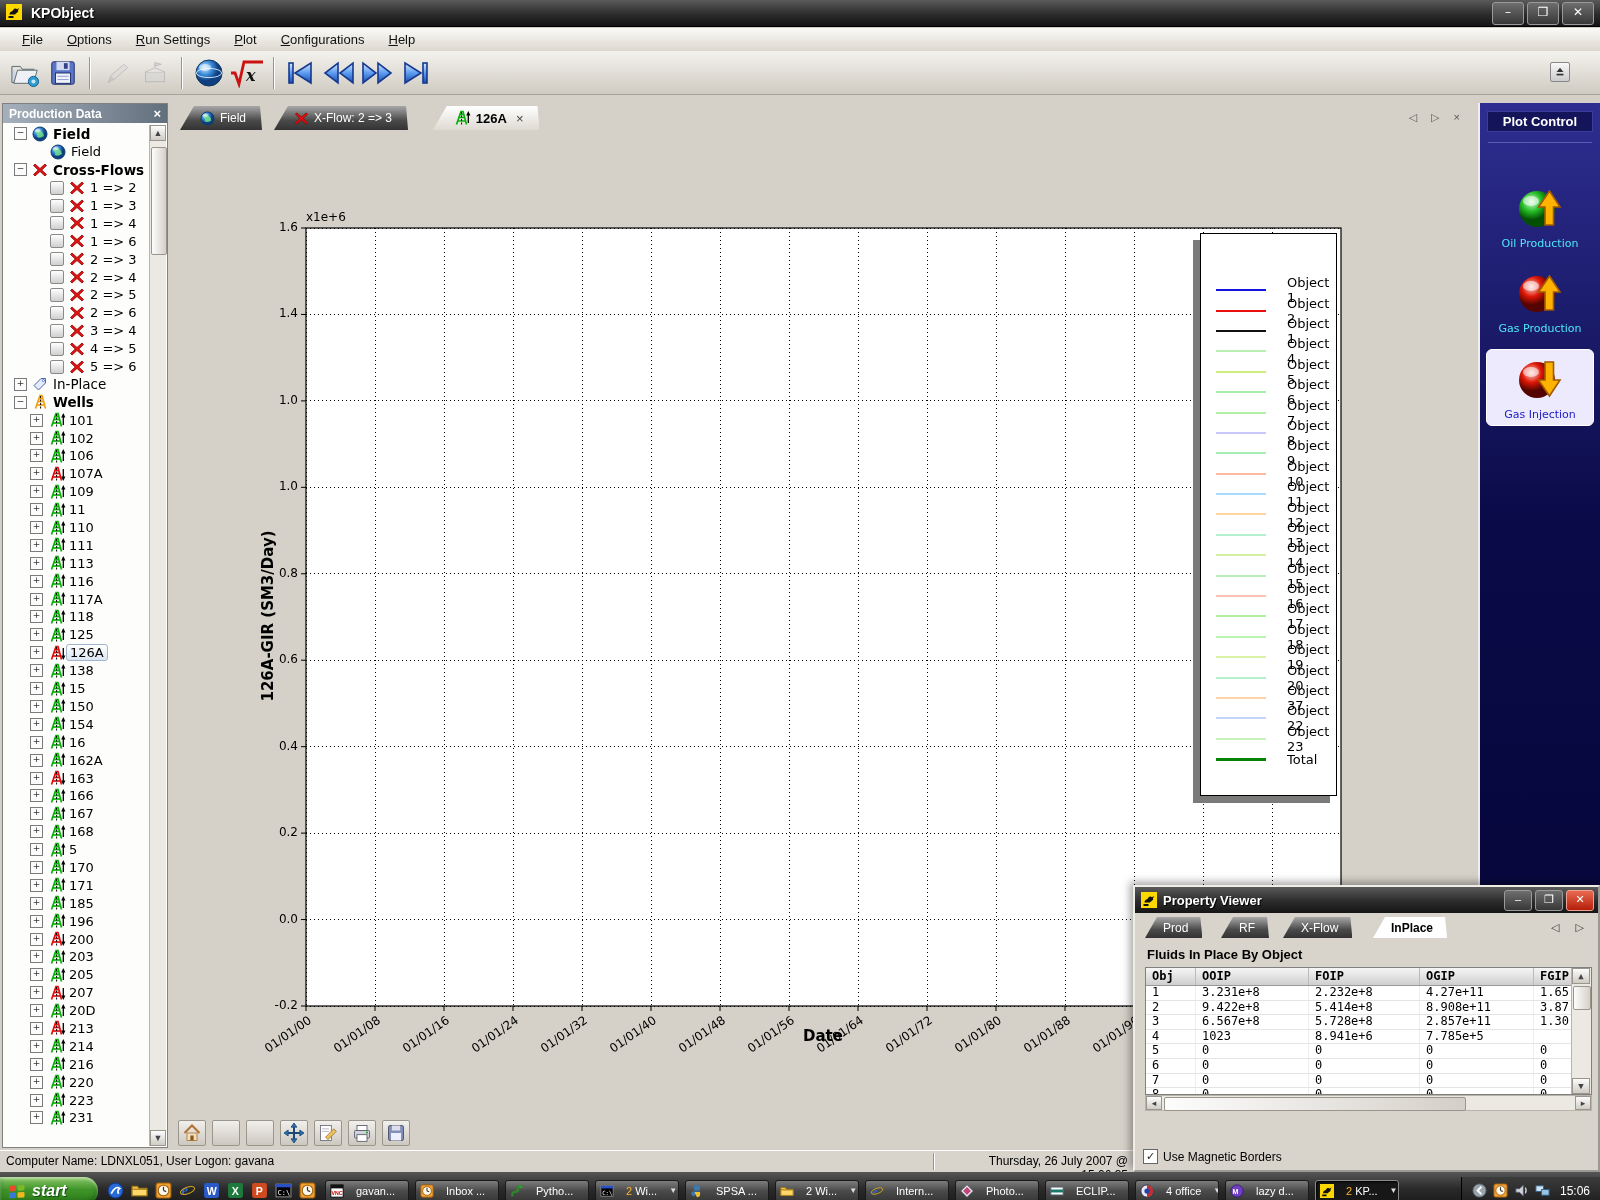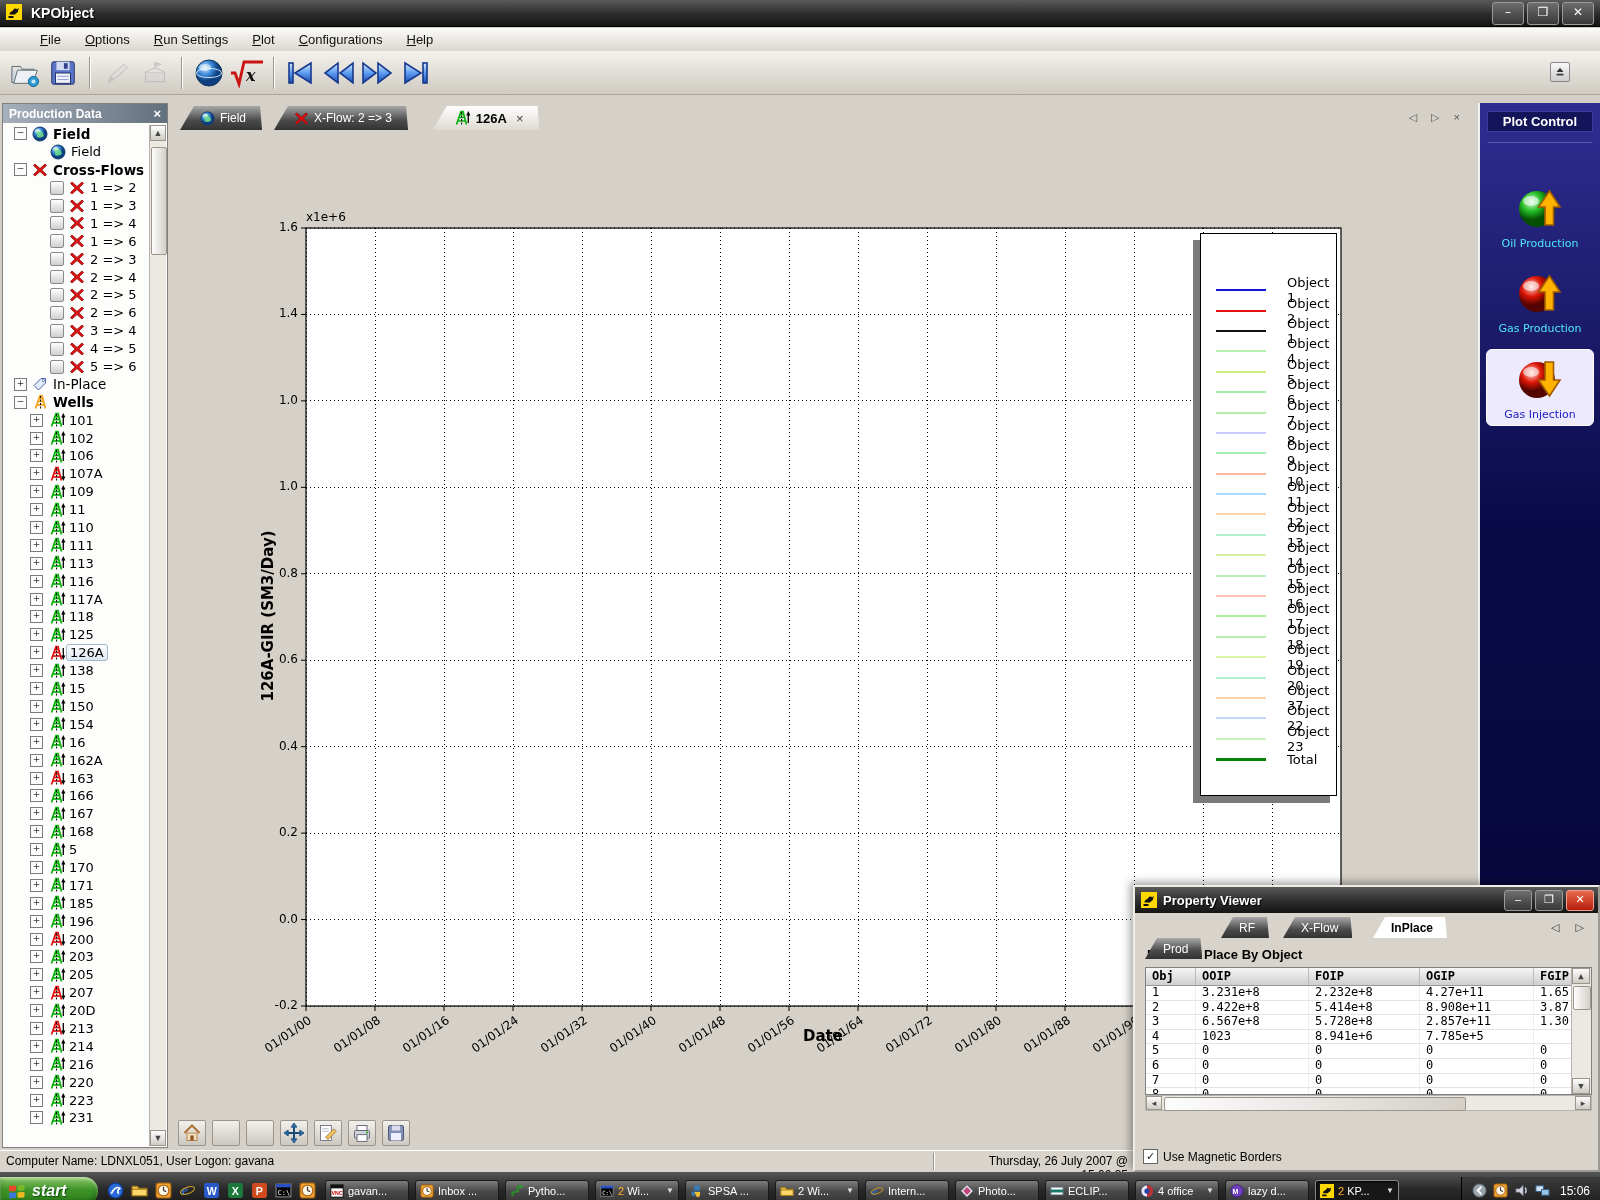--- a/index.html
+++ b/index.html
@@ -4,21 +4,21 @@
 <style>
   html,body{margin:0;padding:0;background:#202020;}
   .screen{position:relative;width:1600px;height:1200px;overflow:hidden;background:#d4d0c8;font-family:"Liberation Sans",sans-serif;}
   
   .titlebar{position:absolute;left:0;top:0;width:1600px;height:27px;background:linear-gradient(#5a5a5a,#2c2c2c 55%,#151515);display:flex;align-items:center;padding:0 4px;box-sizing:border-box;border-bottom:1px solid #000;}
   .app-icon{width:18px;height:18px;margin-left:2px;}
   .titlebar-title{color:#fff;font-weight:bold;font-size:14px;margin-left:7px;text-shadow:1px 1px 1px #000;}
   .win-btns{margin-left:auto;display:flex;gap:3px;margin-right:2px;}
   .win-btn{width:30px;height:21px;background:linear-gradient(#6e6e6e,#383838);border:1px solid #9a9a9a;border-radius:3px;color:#fff;font-size:12px;line-height:19px;text-align:center;font-family:"DejaVu Sans",sans-serif;}
   
-  .menubar{position:absolute;left:0;top:28px;width:1600px;height:23px;background:linear-gradient(#fbfaf7,#dcd8d0);display:flex;align-items:center;padding-left:28px;box-sizing:border-box;font-size:13px;color:#111;}
+  .menubar{position:absolute;left:0;top:28px;width:1600px;height:23px;background:linear-gradient(#fbfaf7,#dcd8d0);display:flex;align-items:center;padding-left:10px;box-sizing:border-box;font-size:13px;color:#111;}
   .menu-item{padding:2px 12px;}
   
   .toolbar{position:absolute;left:0;top:51px;width:1600px;height:44px;background:linear-gradient(#f4f2ee,#cfcbc2);display:flex;align-items:center;padding-left:6px;box-sizing:border-box;border-bottom:1px solid #a8a49c;}
   .tool-btn{width:38px;height:38px;display:flex;align-items:center;justify-content:center;border-radius:3px;}
   .tool-sep{width:0;height:32px;border-left:1px solid #9a968e;border-right:1px solid #fff;margin:0 7px;}
   .eject-btn{position:absolute;right:30px;top:62px;width:18px;height:18px;background:linear-gradient(#f8f8f8,#ccc);border:1px solid #888;border-radius:2px;display:flex;align-items:center;justify-content:center;}
   
   .sidebar{position:absolute;left:2px;top:103px;width:166px;height:1045px;background:#fdfdfb;border:1px solid #808080;box-sizing:border-box;}
   .sidebar-header{height:19px;background:linear-gradient(90deg,#a5b0bc,#626f7c);display:flex;align-items:center;color:#fff;font-weight:bold;font-size:12px;padding:0 6px;}
   .sidebar-close{margin-left:auto;color:#fff;font-size:13px;font-weight:bold;}
@@ -87,21 +87,21 @@
   .statusbar{position:absolute;left:0;top:1150px;width:1600px;height:22px;background:#d8d4cc;border-top:1px solid #fff;font-size:12px;color:#000;}
   .status-left{position:absolute;left:6px;top:3px;}
   .status-date{position:absolute;left:940px;width:188px;top:3px;text-align:right;}
   .status-sep{position:absolute;top:2px;width:0;height:17px;border-left:1px solid #9a968e;border-right:1px solid #fff;}
   
   .taskbar{position:absolute;left:0;top:1172px;width:1600px;height:37px;background:linear-gradient(#565656,#2a2a2a 45%,#161616);display:flex;align-items:center;z-index:50;}
   .start-btn{width:98px;height:28px;background:linear-gradient(#8cc86a,#3f9428 45%,#2a7a18);border-radius:0 14px 14px 0;display:flex;align-items:center;gap:6px;padding-left:8px;box-sizing:border-box;box-shadow:inset 0 2px 3px rgba(255,255,255,.45), inset 0 -4px 5px rgba(0,60,0,.45);}
   .start-label{color:#fff;font-weight:bold;font-style:italic;font-size:16px;text-shadow:1px 1px 1px #0a4a0a;}
   .quick-launch{display:flex;align-items:center;gap:7px;padding:0 9px;}
   .task-btns{display:flex;align-items:center;gap:6px;}
-  .task-btn{width:84px;height:22px;border-radius:3px;background:linear-gradient(#7d7d7d,#4a4a4a 50%,#383838);border:1px solid #191919;color:#fff;font-size:11px;display:flex;align-items:center;gap:4px;padding:0 4px;box-sizing:border-box;overflow:hidden;white-space:nowrap;}
+  .task-btn{width:84px;height:22px;border-radius:3px;background:linear-gradient(#7d7d7d,#4a4a4a 50%,#383838);border:1px solid #191919;color:#fff;font-size:11px;display:flex;align-items:center;gap:12px;padding:0 4px;box-sizing:border-box;overflow:hidden;white-space:nowrap;}
   .task-btn.active{background:#171717;box-shadow:inset 1px 1px 2px #000;border-color:#8a8a8a;}
   .task-btn .cnt{color:#ffb428;}
   .task-btn .dd{margin-left:auto;font-size:8px;color:#ddd;}
   .tray{margin-left:auto;height:28px;background:linear-gradient(#3c3c3c,#1c1c1c);border-left:1px solid #000;display:flex;align-items:center;gap:6px;padding:0 10px;}
   .tray-clock{color:#fff;font-size:12px;margin-left:4px;}
   .tb-ico{flex:none;display:inline-flex;}
 </style>
 </head>
 <body>
 
@@ -1373,21 +1373,21 @@
         <span class="pv-btn">–</span>
         <span class="pv-btn">❐</span>
         <span class="pv-btn close">✕</span>
       </span>
     </div>
     <div class="pv-tabs" id="pv-tabs">
       <span class="pv-arrows">
         <span>◁</span>
         <span>▷</span>
       </span>
-    <div class="pv-tab inactive" style="left: 10px; margin-top: 21px;">Prod</div>
+    <div class="pv-tab inactive" style="left: 10px;">Prod</div>
         <div class="pv-tab inactive" style="left: 86px;">RF</div>
         <div class="pv-tab inactive" style="left: 148px;">X-Flow</div>
         <div class="pv-tab active" style="left: 238px;">InPlace</div>
       </div>
     <div class="pv-heading">Fluids In Place By Object</div>
     <div class="pv-table" id="pv-table">
         <div class="pv-thead">
           <span class="pv-th" style="width: 50px;">Obj</span>
           <span class="pv-th" style="width: 113px;">OOIP</span>
           <span class="pv-th" style="width: 111px;">FOIP</span>

